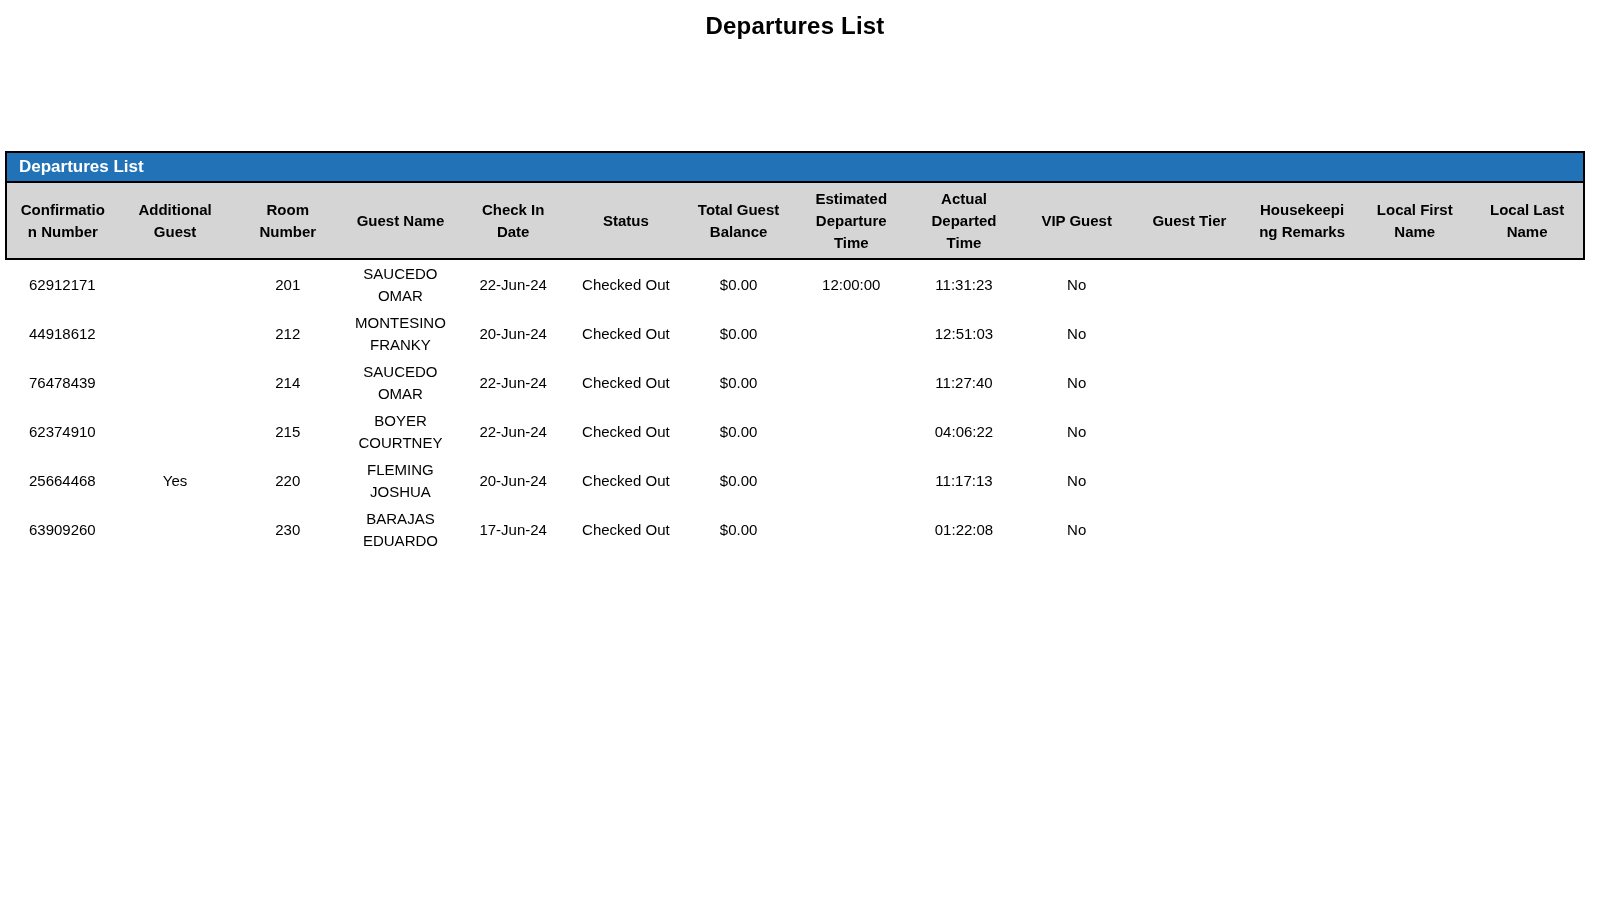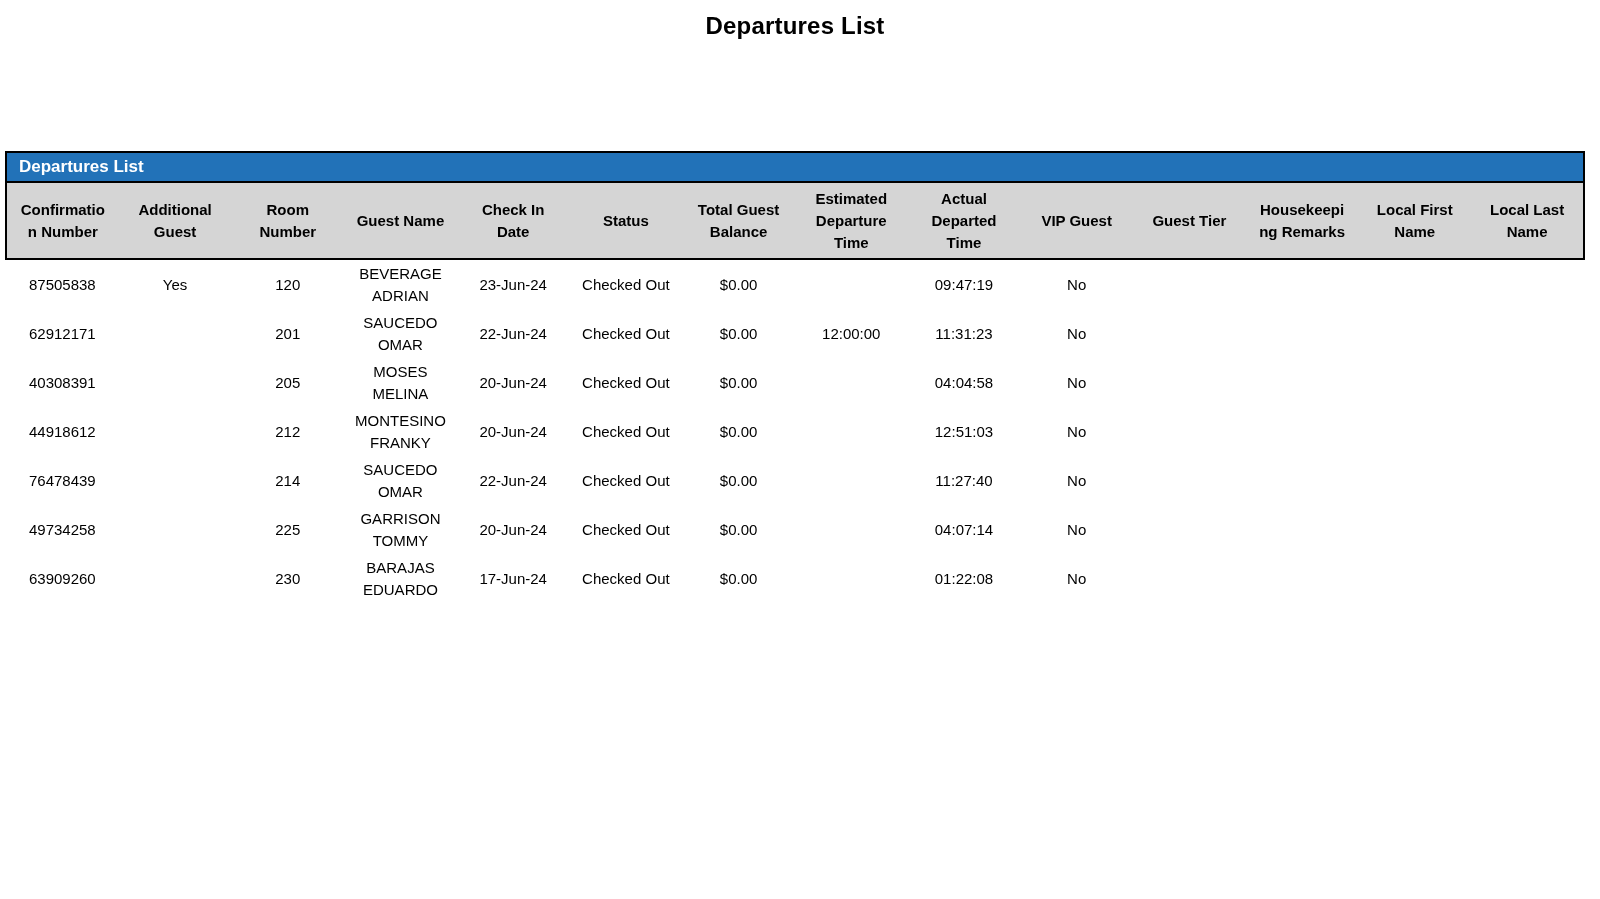--- a/index.html
+++ b/index.html
@@ -104,68 +104,36 @@
           <th>Housekeepi
 ng Remarks</th>
           <th>Local First
 Name</th>
           <th>Local Last
 Name</th>
         </tr>
     </thead>
     <tbody>
         <tr>
-          <td>87505838</td>
-          <td>Yes</td>
-          <td>120</td>
-          <td>BEVERAGE ADRIAN</td>
-          <td>23-Jun-24</td>
-          <td>Checked Out</td>
-          <td>$0.00</td>
-          <td></td>
-          <td>09:47:19</td>
-          <td>No</td>
-          <td></td>
-          <td></td>
-          <td></td>
-          <td></td>
-        </tr>
-        <tr>
           <td>62912171</td>
           <td></td>
           <td>201</td>
           <td>SAUCEDO OMAR</td>
           <td>22-Jun-24</td>
           <td>Checked Out</td>
           <td>$0.00</td>
           <td>12:00:00</td>
           <td>11:31:23</td>
           <td>No</td>
           <td></td>
           <td></td>
           <td></td>
           <td></td>
         </tr>
         <tr>
-          <td>40308391</td>
-          <td></td>
-          <td>205</td>
-          <td>MOSES MELINA</td>
-          <td>20-Jun-24</td>
-          <td>Checked Out</td>
-          <td>$0.00</td>
-          <td></td>
-          <td>04:04:58</td>
-          <td>No</td>
-          <td></td>
-          <td></td>
-          <td></td>
-          <td></td>
-        </tr>
-        <tr>
           <td>44918612</td>
           <td></td>
           <td>212</td>
           <td>MONTESINO FRANKY</td>
           <td>20-Jun-24</td>
           <td>Checked Out</td>
           <td>$0.00</td>
           <td></td>
           <td>12:51:03</td>
           <td>No</td>
@@ -184,29 +152,45 @@
           <td>$0.00</td>
           <td></td>
           <td>11:27:40</td>
           <td>No</td>
           <td></td>
           <td></td>
           <td></td>
           <td></td>
         </tr>
         <tr>
-          <td>49734258</td>
-          <td></td>
-          <td>225</td>
-          <td>GARRISON TOMMY</td>
+          <td>62374910</td>
+          <td></td>
+          <td>215</td>
+          <td>BOYER COURTNEY</td>
+          <td>22-Jun-24</td>
+          <td>Checked Out</td>
+          <td>$0.00</td>
+          <td></td>
+          <td>04:06:22</td>
+          <td>No</td>
+          <td></td>
+          <td></td>
+          <td></td>
+          <td></td>
+        </tr>
+        <tr>
+          <td>25664468</td>
+          <td>Yes</td>
+          <td>220</td>
+          <td>FLEMING JOSHUA</td>
           <td>20-Jun-24</td>
           <td>Checked Out</td>
           <td>$0.00</td>
           <td></td>
-          <td>04:07:14</td>
+          <td>11:17:13</td>
           <td>No</td>
           <td></td>
           <td></td>
           <td></td>
           <td></td>
         </tr>
         <tr>
           <td>63909260</td>
           <td></td>
           <td>230</td>

